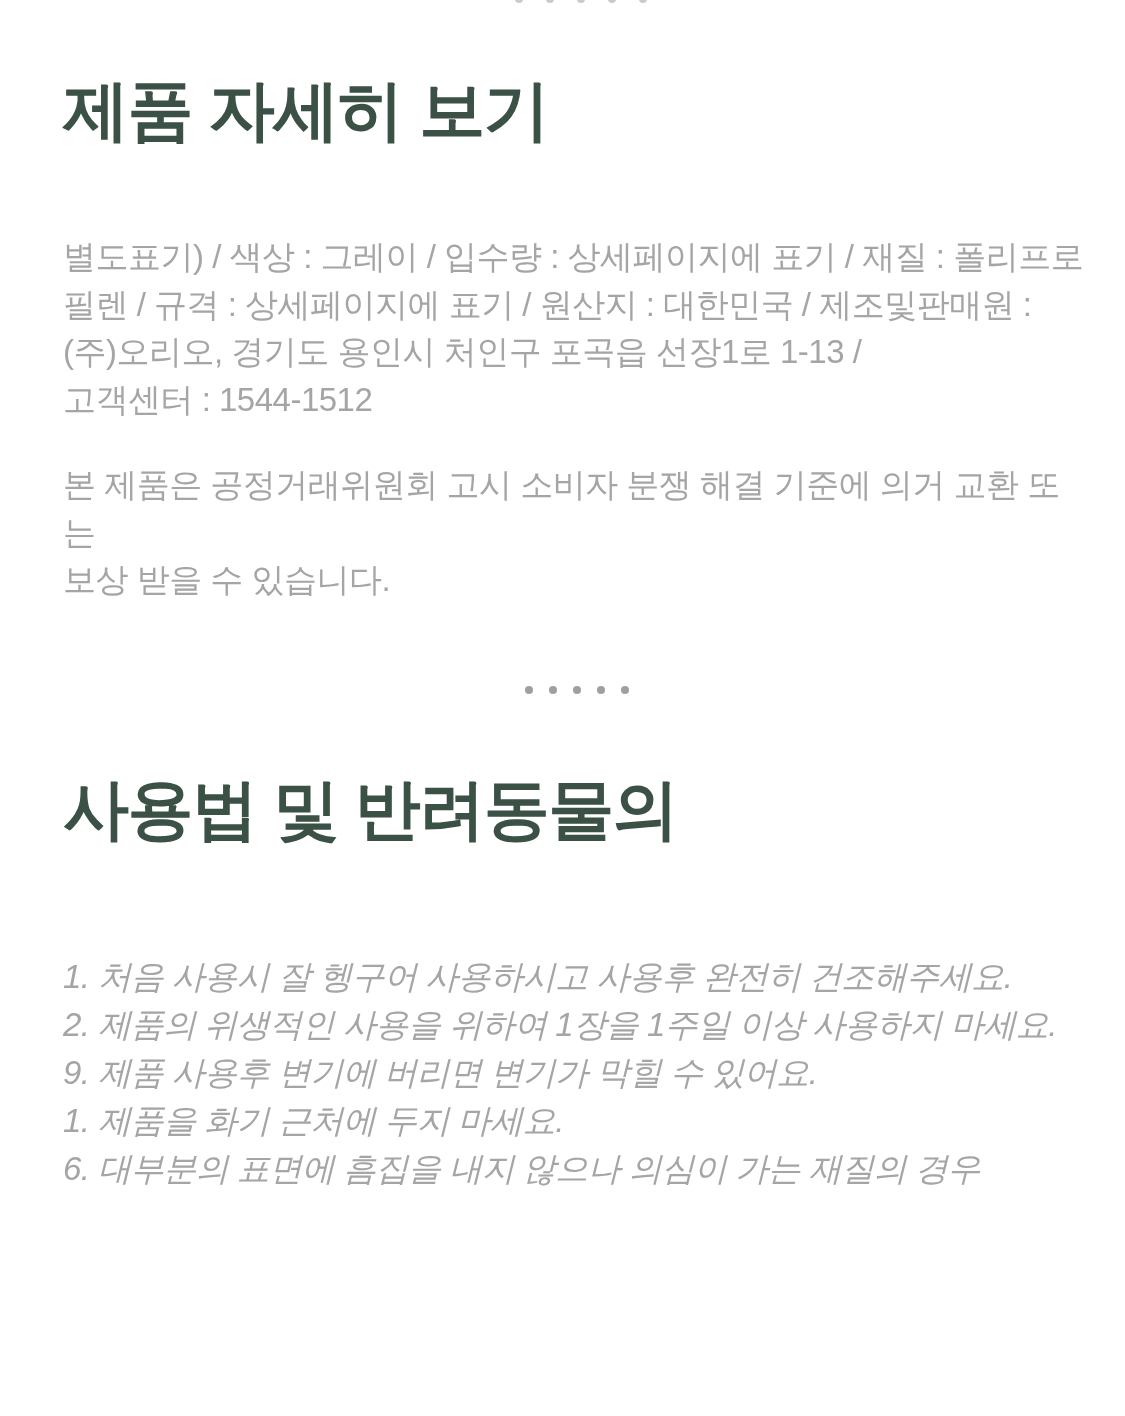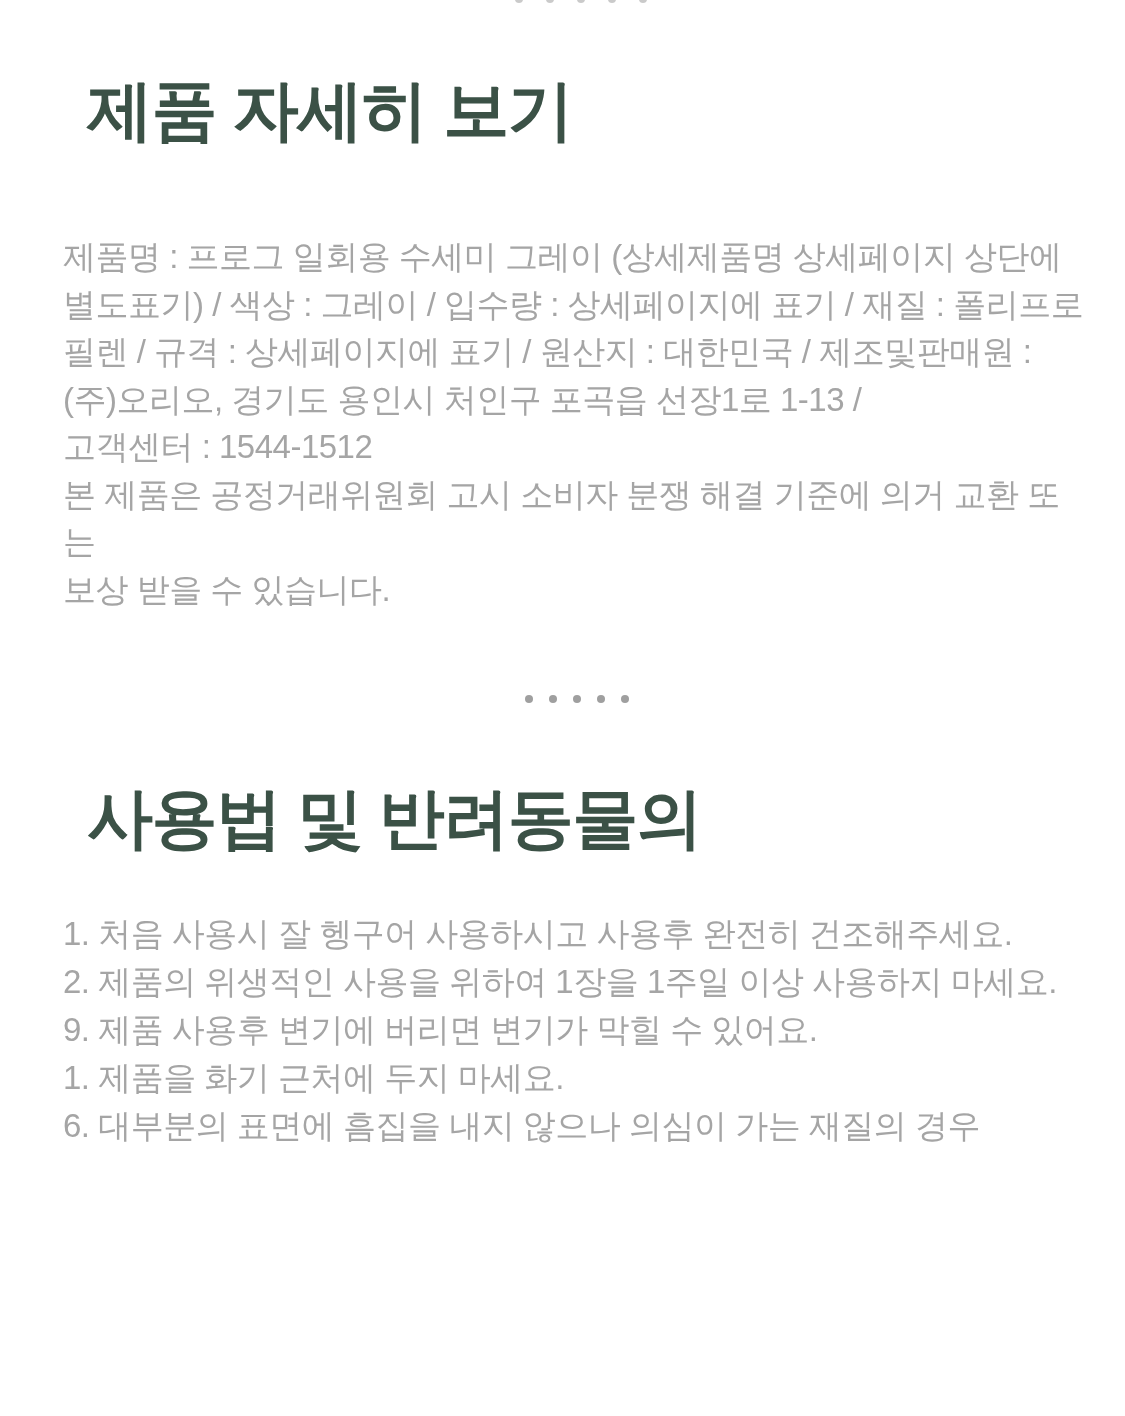--- a/index.html
+++ b/index.html
@@ -14,35 +14,34 @@
   }
   .content {
     padding: 0 35px 0 63px;
   }
   .section-title {
     font-size: 66px;
     line-height: 72px;
     font-weight: 800;
     letter-spacing: -1.5px;
     color: var(--heading-color, #3b5146);
-    margin-left: 24px;
   }
   .title-product { margin-top: 74px; }
   .title-usage   { margin-top: 79px; }
   .body-text .line {
     font-size: 33px;
     line-height: 47.5px;
     font-weight: 400;
     letter-spacing: -0.5px;
     color: var(--body-color, #a5a5a5);
   }
   .usage-list .line { line-height: 48px; }
   .para-info  { margin-top: 87px; }
-  .para-legal { }
-  .usage-list { margin-top: 56px; }
+  .para-legal { margin-top: 38px; }
+  .usage-list { margin-top: 108px; font-style: italic; }
   .dots-row {
     display: flex;
     align-items: center;
     justify-content: center;
     gap: 16px;
   }
   .dots-separator {
     margin-top: 82px;
     height: 8px;
   }
@@ -82,21 +81,20 @@
         <span class="dot"></span>
       </div>
   </div>
 
   <div class="content">
 
     <section>
       <h1 class="section-title title-product">제품 자세히 보기</h1>
 
       <div class="body-text para-info">
-          <div class="line">제품명 : 프로그 일회용 수세미 그레이 (상세제품명 상세페이지 상단에</div>
           <div class="line">별도표기) / 색상 : 그레이 / 입수량 : 상세페이지에 표기 / 재질 : 폴리프로</div>
           <div class="line">필렌 / 규격 : 상세페이지에 표기 / 원산지 : 대한민국 / 제조및판매원 :</div>
           <div class="line">(주)오리오, 경기도 용인시 처인구 포곡읍 선장1로 1-13 /</div>
           <div class="line">고객센터 : 1544-1512</div>
         </div>
 
       <div class="body-text para-legal">
           <div class="line">본 제품은 공정거래위원회 고시 소비자 분쟁 해결 기준에 의거 교환 또는</div>
           <div class="line">보상 받을 수 있습니다.</div>
         </div>

